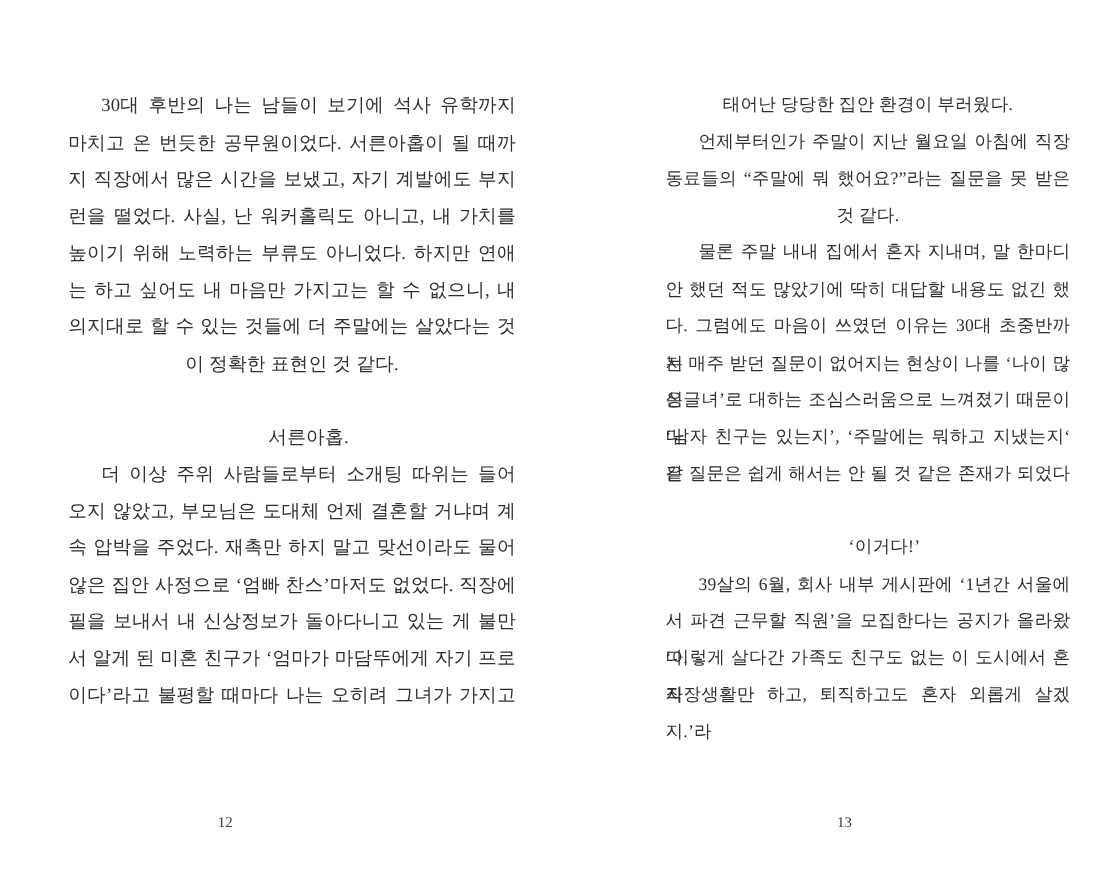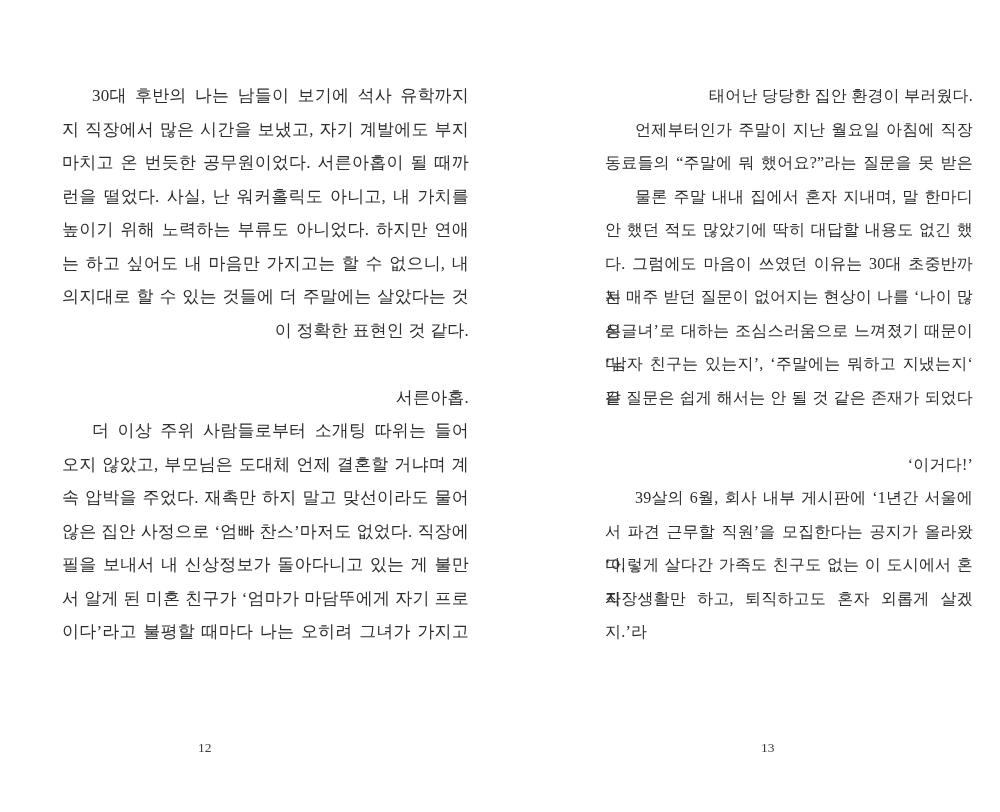--- a/index.html
+++ b/index.html
@@ -33,21 +33,21 @@
   }
   .page.right .lines {
     left: 105px;   
     width: 368px;
     font-size: 16px;
   }
   .line {
     height: 33.5px;
     line-height: 33.5px;
     letter-spacing: 0.2px;
-    text-align: right;
+    text-align: center;
     overflow: visible;
     white-space: nowrap;
   }
   .line.justify {
     white-space: normal;
     text-align: justify;
     text-align-last: justify;
   }
   .line.indent { text-indent: 30px; }
   .line.blank  { }
@@ -63,22 +63,22 @@
   .folio.right { left: 261px; }  
 </style>
 </head>
 <body>
 
 <div class="spread">
 
   <div class="page left">
     <div class="lines">
         <div class="line indent justify">30대 후반의 나는 남들이 보기에 석사 유학까지</div>
+        <div class="line justify">마치고 온 번듯한 공무원이었다. 서른아홉이 될 때까</div>
         <div class="line justify">지 직장에서 많은 시간을 보냈고, 자기 계발에도 부지</div>
-        <div class="line justify">마치고 온 번듯한 공무원이었다. 서른아홉이 될 때까</div>
         <div class="line justify">런을 떨었다. 사실, 난 워커홀릭도 아니고, 내 가치를</div>
         <div class="line justify">높이기 위해 노력하는 부류도 아니었다. 하지만 연애</div>
         <div class="line justify">는 하고 싶어도 내 마음만 가지고는 할 수 없으니, 내</div>
         <div class="line justify">의지대로 할 수 있는 것들에 더 주말에는 살았다는 것</div>
         <div class="line">이 정확한 표현인 것 같다.</div>
         <div class="line blank"></div>
         <div class="line indent">서른아홉.</div>
         <div class="line indent justify">더 이상 주위 사람들로부터 소개팅 따위는 들어</div>
         <div class="line justify">오지 않았고, 부모님은 도대체 언제 결혼할 거냐며 계</div>
         <div class="line justify">속 압박을 주었다. 재촉만 하지 말고 맞선이라도 물어</div>
@@ -88,20 +88,21 @@
         <div class="line justify">이다’라고 불평할 때마다 나는 오히려 그녀가 가지고</div>
       </div>
     <div class="folio left">12</div>
   </div>
 
   <div class="page right">
     <div class="lines">
         <div class="line">태어난 당당한 집안 환경이 부러웠다.</div>
         <div class="line indent justify">언제부터인가 주말이 지난 월요일 아침에 직장</div>
         <div class="line justify">동료들의 “주말에 뭐 했어요?”라는 질문을 못 받은</div>
+        <div class="line">것 같다.</div>
         <div class="line indent justify">물론 주말 내내 집에서 혼자 지내며, 말 한마디</div>
         <div class="line justify">안 했던 적도 많았기에 딱히 대답할 내용도 없긴 했</div>
         <div class="line justify">다. 그럼에도 마음이 쓰였던 이유는 30대 초중반까지</div>
         <div class="line justify">는 매주 받던 질문이 없어지는 현상이 나를 ‘나이 많은</div>
         <div class="line justify">싱글녀’로 대하는 조심스러움으로 느껴졌기 때문이다.</div>
         <div class="line justify">‘남자 친구는 있는지’, ‘주말에는 뭐하고 지냈는지‘ 같</div>
         <div class="line justify">은 질문은 쉽게 해서는 안 될 것 같은 존재가 되었다</div>
         <div class="line blank"></div>
         <div class="line indent">‘이거다!’</div>
         <div class="line indent justify">39살의 6월, 회사 내부 게시판에 ‘1년간 서울에</div>

